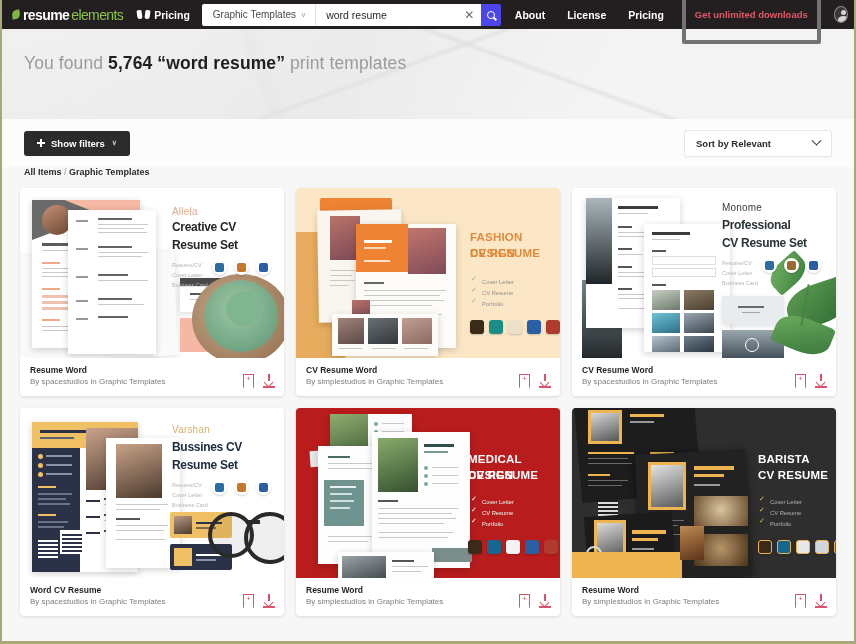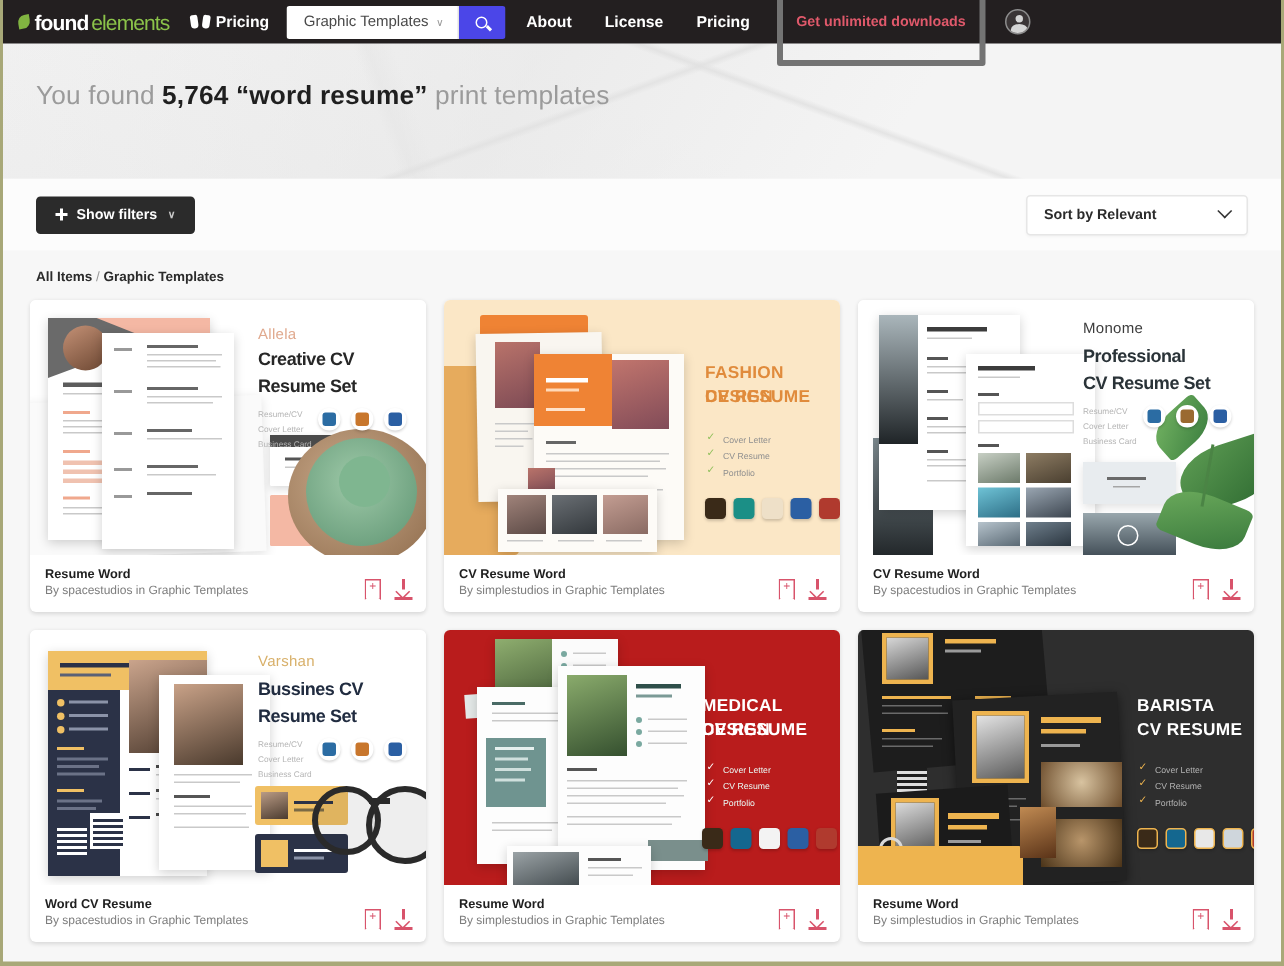--- a/index.html
+++ b/index.html
@@ -144,21 +144,21 @@
     border-radius: 3px; display: flex; align-items: center;
     justify-content: space-between; padding: 0 11px;
     font-size: 9.5px; font-weight: 700; color: #2b2b2b; cursor: pointer;
     box-shadow: 0 1px 2px rgba(0,0,0,.04);
   }
   .chev {
     width: 7px; height: 7px; border-right: 1.4px solid #333; border-bottom: 1.4px solid #333;
     transform: rotate(45deg) translate(-2px,-2px);
   }
 
-  .crumb { padding: 0 22px; font-size: 9px; font-weight: 700; color: #2b2b2b; margin-bottom: 11px; margin-top: 12px; }
+  .crumb { padding: 0 22px; font-size: 9px; font-weight: 700; color: #2b2b2b; margin-bottom: 11px; }
   .crumb .sep { color: #9a9a9a; font-weight: 400; }
 
   
   .grid {
     display: grid; grid-template-columns: repeat(3, 1fr);
     gap: 12px; padding: 0 18px;
   }
   .card {
     background: #fff; border-radius: 4px; overflow: hidden;
     box-shadow: 0 1px 3px rgba(0,0,0,.13);
@@ -222,33 +222,37 @@
 </style>
 </head>
 <body>
 
 <div class="viewport">
 
   <div class="topbar">
 
     <div class="logo">
       <span class="logo-leaf"></span>
-      <span class="logo-envato">found</span>
+      <span class="logo-envato">resume</span>
       <span class="logo-elements">elements</span>
     </div>
 
     <div class="browse">
       <span class="binoc"></span>
       <span class="browse-lbl">Pricing</span>
     </div>
 
     <div class="searchwrap">
       <div class="cat">
         <span>Graphic Templates</span>
         <span class="cv">∨</span>
+      </div>
+      <div class="qwrap">
+        <input class="qin" type="text" value="word resume" style="">
+        <span class="xbtn">✕</span>
       </div>
       <div class="sbtn">
         <span class="mag"></span>
       </div>
     </div>
 
     <div class="navlinks">
       <a>About</a>
       <a>License</a>
       <a>Pricing</a>

